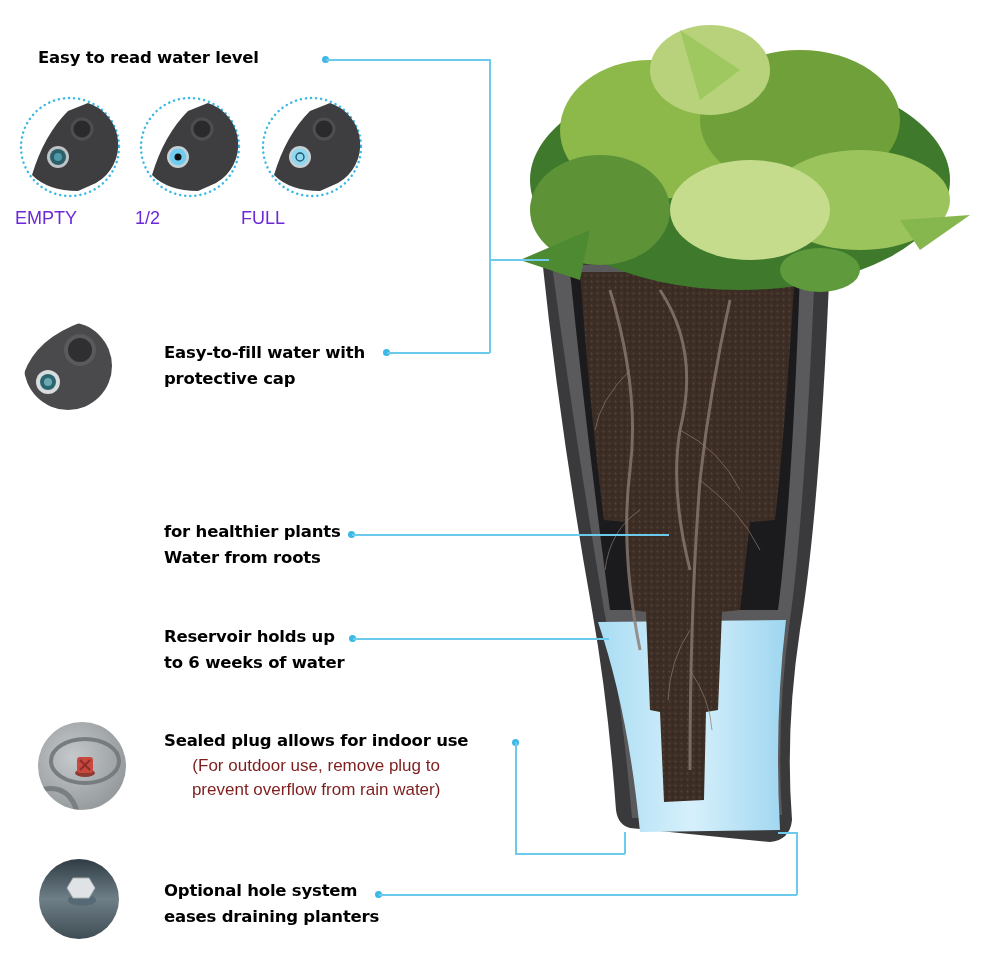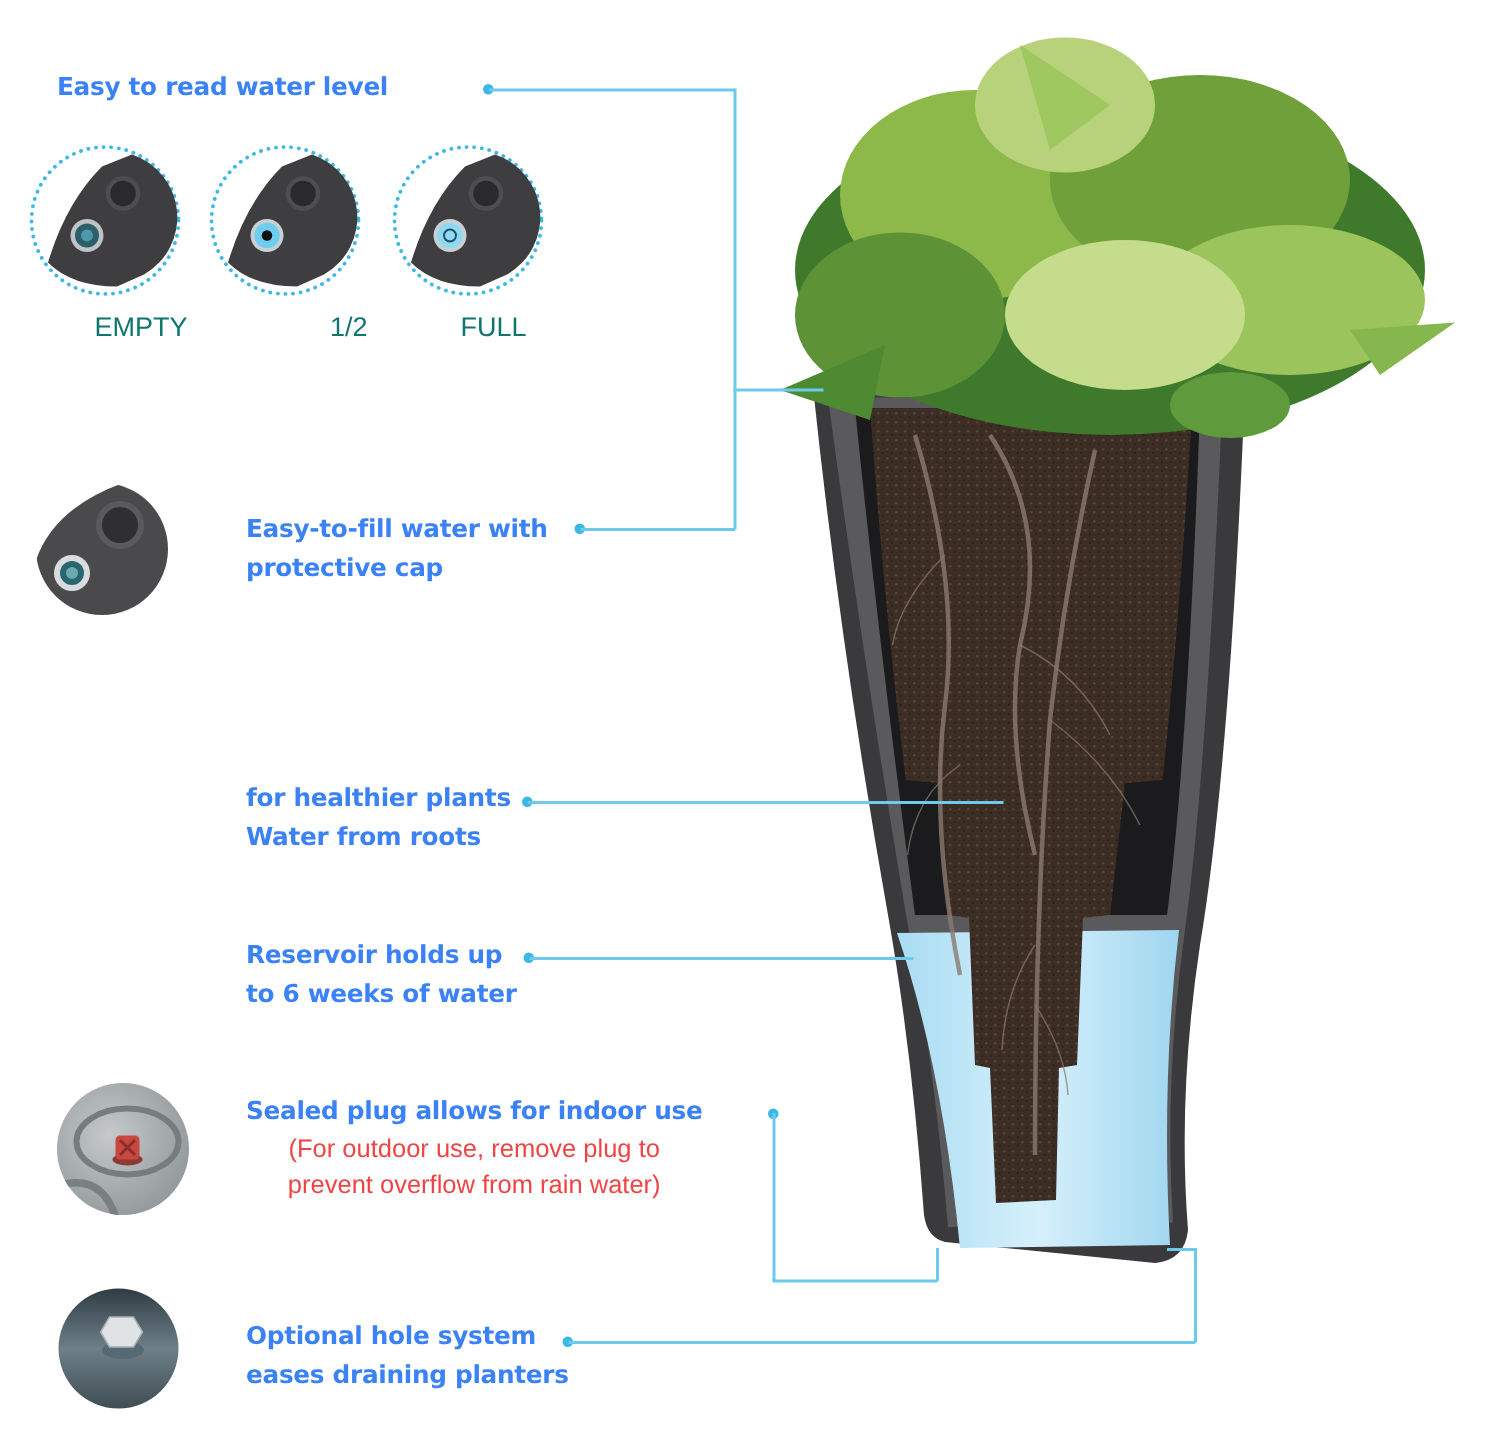--- a/index.html
+++ b/index.html
@@ -1,21 +1,21 @@
 <!DOCTYPE html>
 <html><head>
 <meta charset="utf-8">
 <style>
   html, body { margin: 0; padding: 0; background: #ffffff; }
   body { width: 990px; height: 970px; position: relative; overflow: hidden;
          font-family: "DejaVu Sans", "Liberation Sans", sans-serif; }
   .abs { position: absolute; }
-  .label-bold { color: #3b82f6; font-weight: bold; font-size: 16.5px; line-height: 26px; letter-spacing: -0.2px; }
-  .label-light { color: #ef4444; font-weight: normal; font-size: 17px; line-height: 24px; font-family: "Liberation Sans", sans-serif; }
-  .level-label { color: #0f766e; font-size: 18px; font-family: "Liberation Sans", sans-serif; text-align: right; width: 110px; }
+  .label-bold { color: #000000; font-weight: bold; font-size: 16.5px; line-height: 26px; letter-spacing: -0.2px; }
+  .label-light { color: #7f1d1d; font-weight: normal; font-size: 17px; line-height: 24px; font-family: "Liberation Sans", sans-serif; }
+  .level-label { color: #6d28d9; font-size: 18px; font-family: "Liberation Sans", sans-serif; text-align: left; width: 110px; }
   .dot { width: 7px; height: 7px; border-radius: 50%; background: #3bb8e6; position: absolute; }
   .line { position: absolute; background: #6ccbec; }
   svg { display: block; }
 </style>
 </head>
 <body>
 
 <div class="abs label-bold" style="left:38px; top:45px;">Easy to read water level</div>
 
 <div class="abs" style="left:18px; top:95px;">

